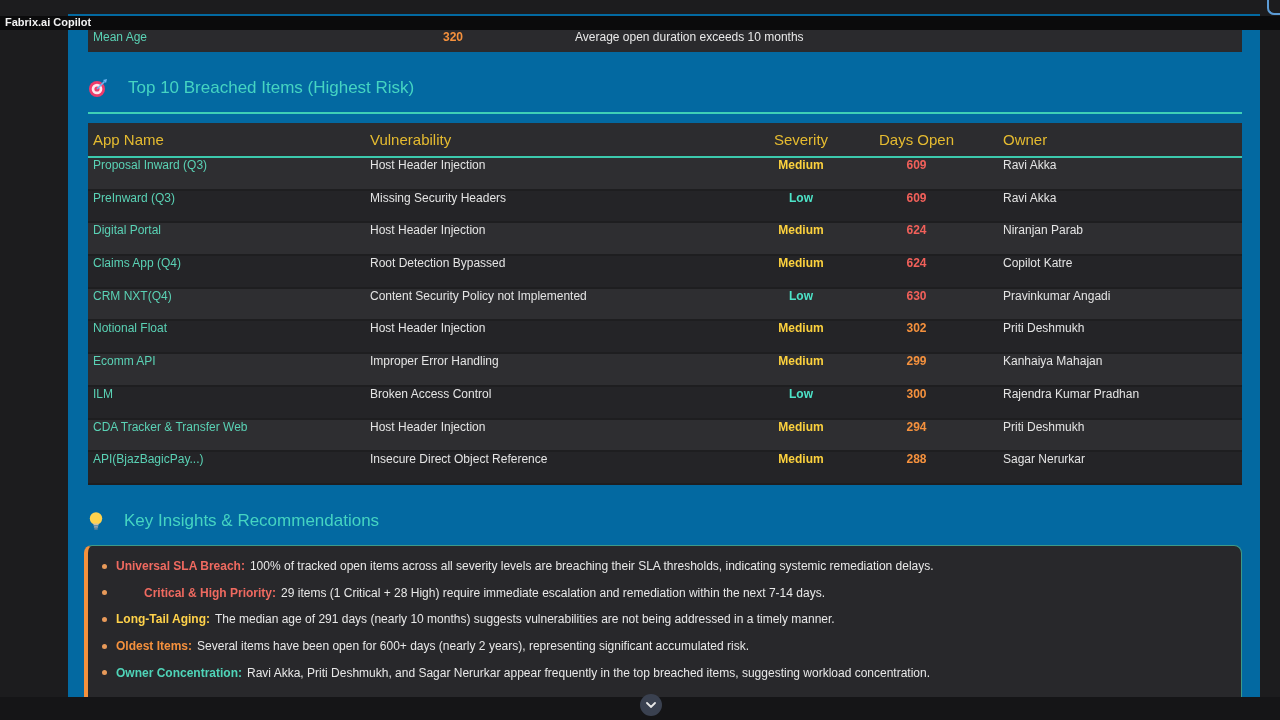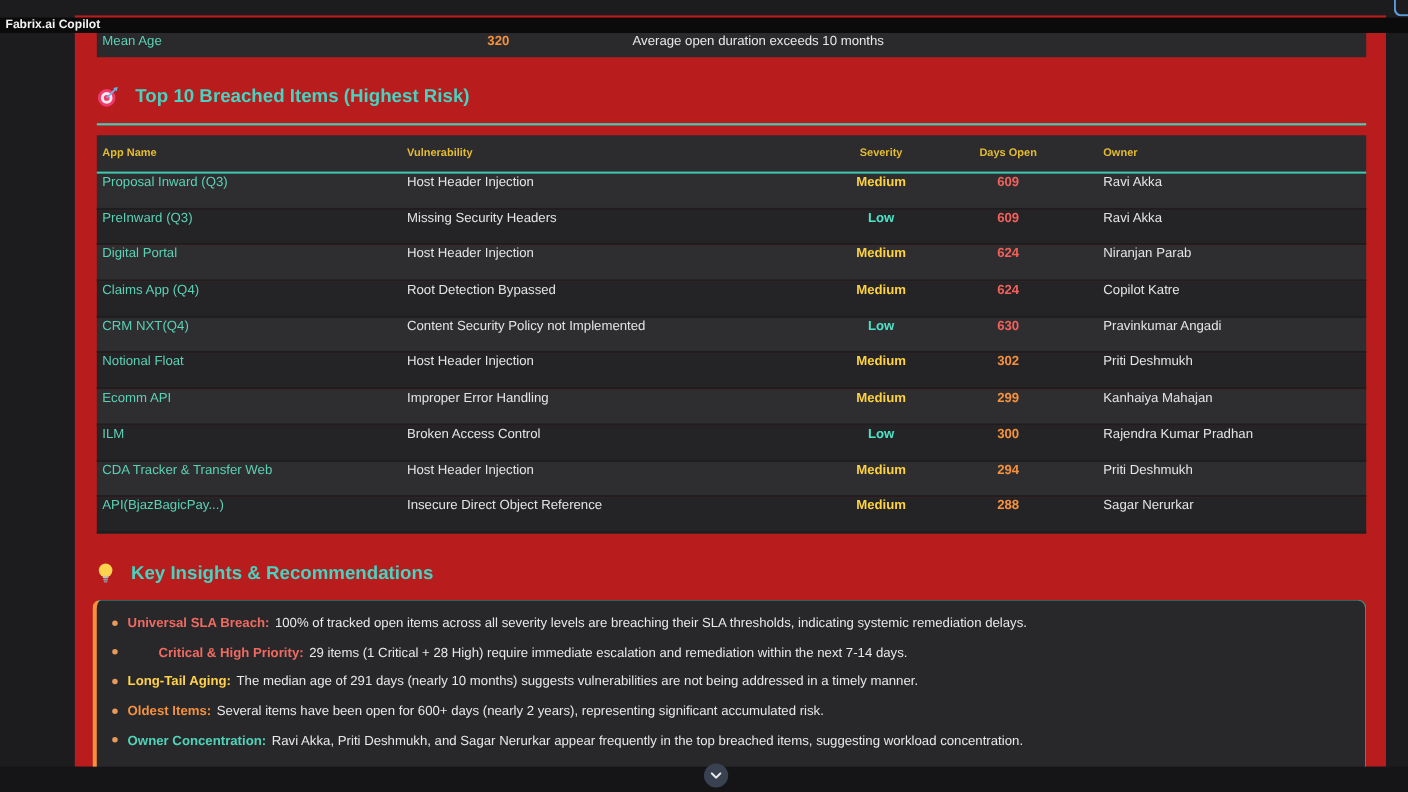--- a/index.html
+++ b/index.html
@@ -17,37 +17,37 @@
     --sev-low:#4de3c8;
     --days-red:#f2605a;
     --days-orange:#f5913d;
     --insight-border:#3f9a88;
     --insight-accent:#f5913d;
   }
   .topbar{position:absolute;left:0;top:16px;width:1280px;height:14px;background:#0b0b0c;z-index:5}
   .app-title{position:absolute;left:5px;top:0px;font-size:11px;font-weight:bold;color:#f2f2f2;white-space:nowrap}
   .blue-corner{position:absolute;top:0;right:0;width:11px;height:13px;border-left:2px solid #5b9bd5;border-bottom:2px solid #5b9bd5;border-bottom-left-radius:7px;z-index:6}
 
-  .panel{position:absolute;left:68px;top:14px;width:1192px;height:683px;background:#b91c1c}
+  .panel{position:absolute;left:68px;top:14px;width:1192px;height:683px;background:#0369a1}
 
   .metric-row{position:absolute;left:20px;top:8px;width:1154px;height:30px;background:#2a2a2d}
   .metric-label{position:absolute;left:5px;top:8px;font-size:12px;color:var(--app-name-teal)}
   .metric-value{position:absolute;left:355px;top:8px;font-size:12px;font-weight:bold;color:var(--days-orange)}
   .metric-desc{position:absolute;left:487px;top:8px;font-size:12px;color:#e8e8e8}
 
-  .section-title{position:absolute;left:20px;display:flex;align-items:center;gap:15px;font-size:17px;font-weight:bold;color:var(--accent-teal);white-space:nowrap}
+  .section-title{position:absolute;left:20px;display:flex;align-items:center;gap:20px;font-size:17px;font-weight:normal;color:var(--accent-teal);white-space:nowrap}
   #breached-title{top:64px}
   #insights-title{top:497px}
   .title-icon{flex:0 0 auto;display:inline-flex}
 
   .rule{position:absolute;left:20px;top:98px;width:1154px;height:0;border-top:2px solid #3fd0b6}
 
   .table{position:absolute;left:20px;top:109px;width:1154px}
   .thead{display:flex;align-items:center;height:33px;background:#2c2c2f;border-bottom:2px solid #3cc9ad;box-sizing:content-box}
-  .th{font-size:10px;font-weight:bold;color:var(--header-yellow)}
+  .th{font-size:15px;font-weight:normal;color:var(--header-yellow)}
   .col0{width:277px;padding-left:5px;box-sizing:border-box}
   .col1{width:388px;padding-left:5px;box-sizing:border-box}
   .col2{width:96px;text-align:center}
   .col3{width:135px;text-align:center}
   .col4{flex:1;padding-left:19px;box-sizing:border-box}
   .tr{display:flex;height:32.7px;border-bottom:2px solid #1e1e20;box-sizing:border-box}
   .tr:nth-child(odd){background:#2e2e31}
   .tr:nth-child(even){background:#242427}
   .td{font-size:12px;color:#e4e4e4;white-space:nowrap;overflow:hidden}
   .app{color:var(--app-name-teal)}

